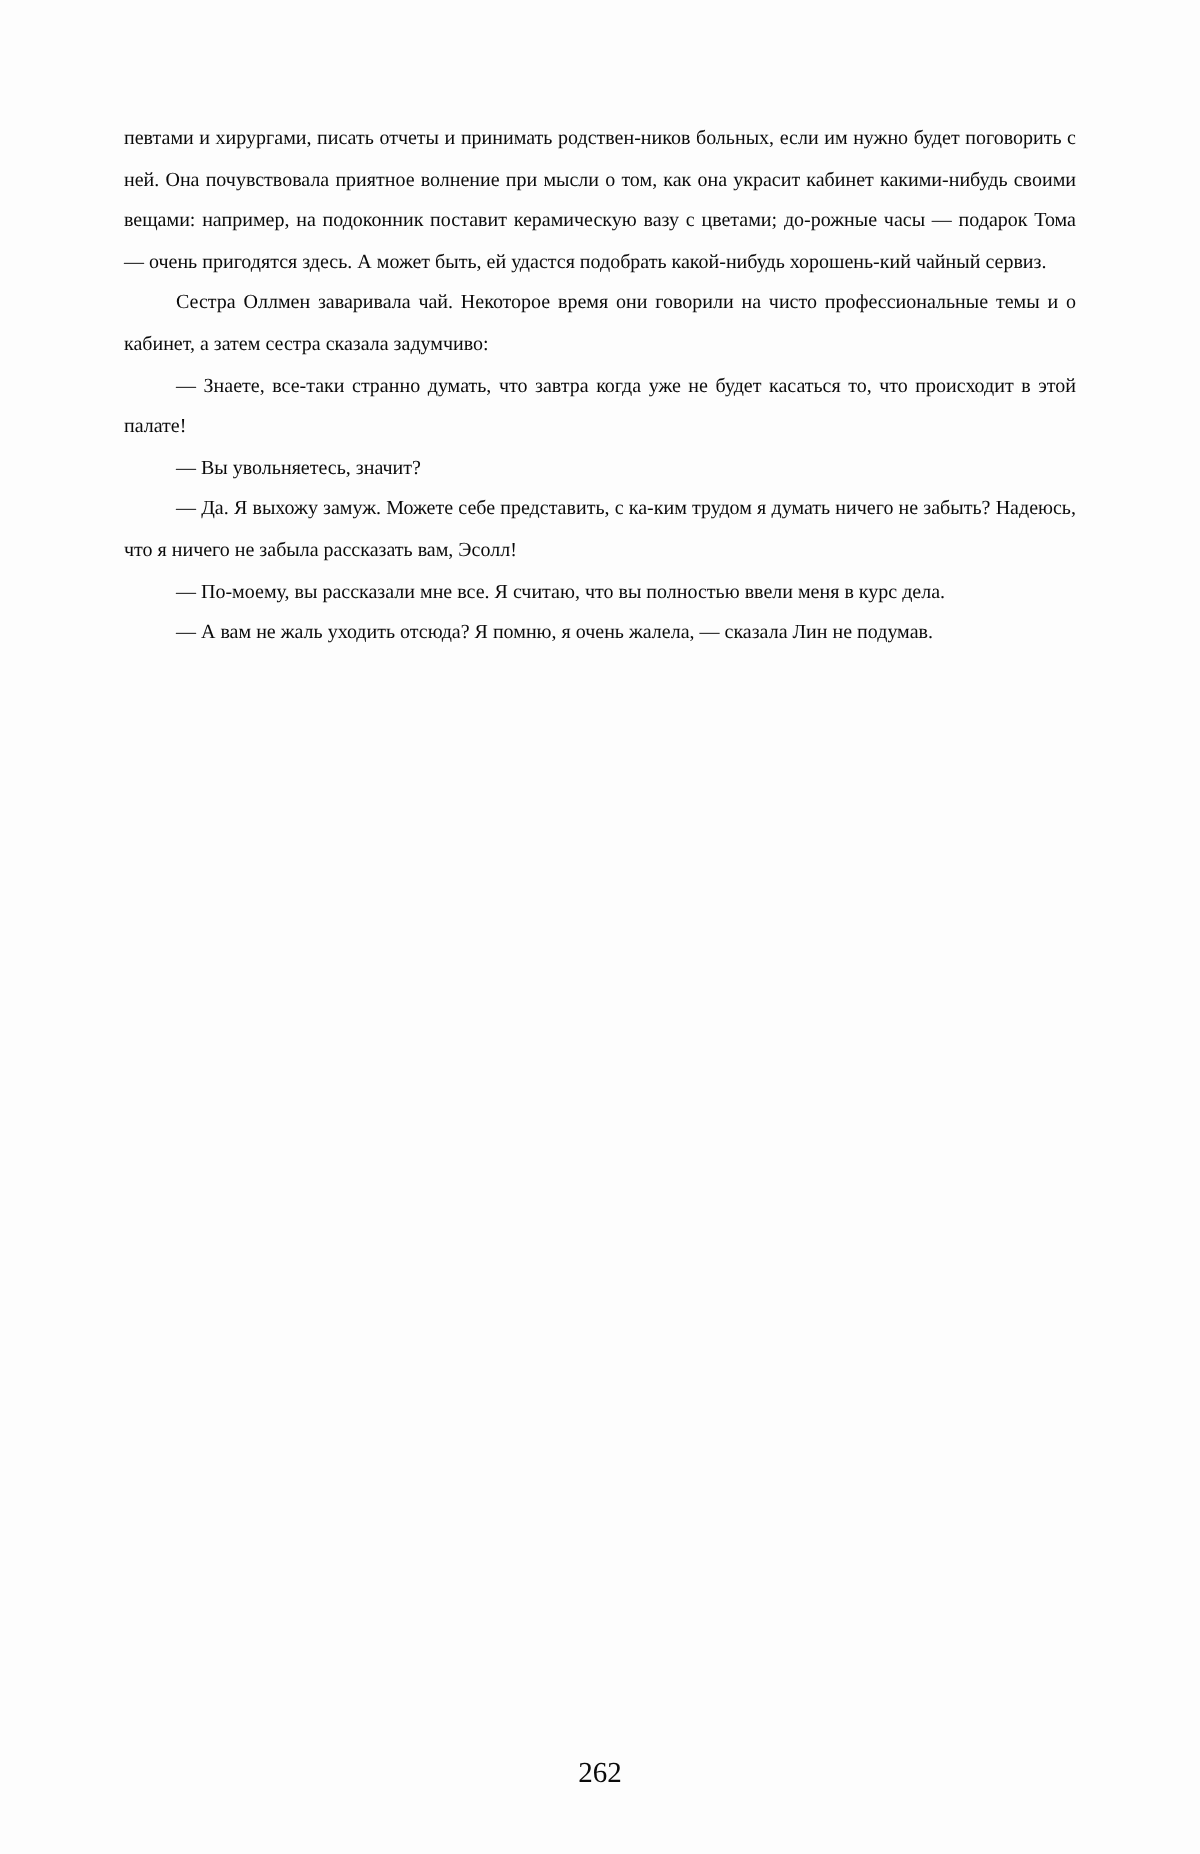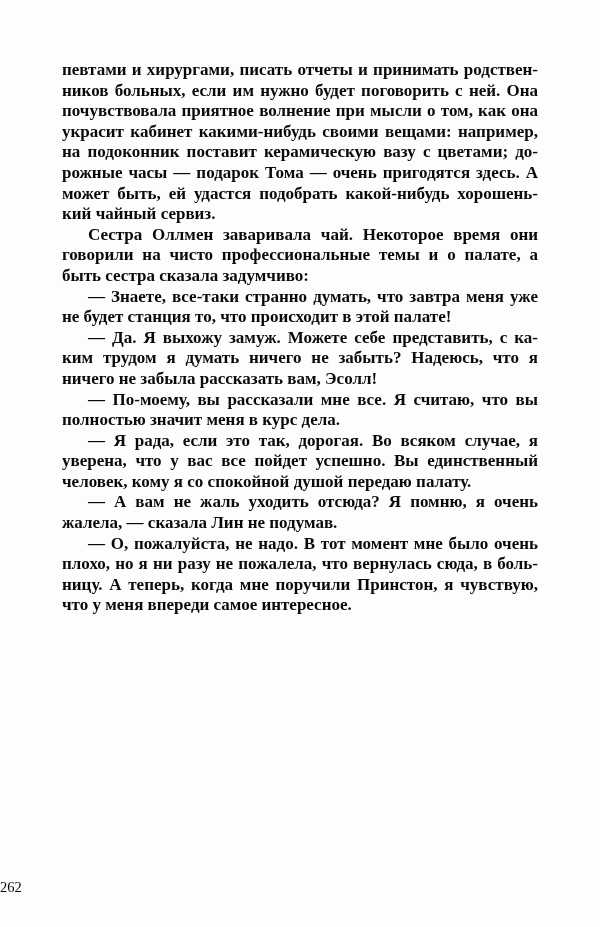--- a/index.html
+++ b/index.html
@@ -15,66 +15,64 @@
   .page {
     position: relative;
     width: 600px;
     height: 927px;
     box-sizing: border-box;
     padding: 60px 62px 0 62px;
     background: #fdfdfd;
   }
   .text-block {
     font-family: "Liberation Serif", serif;
-    font-size: 17px;
+    font-size: 10px;
     line-height: 20.6px;
     color: #0a0a0a;
     text-align: justify;
     text-justify: inter-word;
-    font-weight: bold;
     -webkit-font-smoothing: none;
   }
   .para {
     margin: 0;
     text-indent: 26px;
     hyphens: manual;
   }
   .para.no-indent {
     text-indent: 0;
   }
   .section-gap {
     height: 48px;
   }
   .page-number {
     position: absolute;
     left: 0;
     right: 0;
     bottom: 31px;
-    text-align: left;
+    text-align: center;
     font-family: "Liberation Serif", serif;
     font-size: 14.5px;
     color: #0a0a0a;
   }
 </style>
 </head>
 <body>
 
 <div class="page">
 
   <div class="text-block">
 
     <div>
       <p class="para no-indent">певтами и хирургами, писать отчеты и принимать родствен-ников больных, если им нужно будет поговорить с ней. Она почувствовала приятное волнение при мысли о том, как она украсит кабинет какими-нибудь своими вещами: например, на подоконник поставит керамическую вазу с цветами; до-рожные часы — подарок Тома — очень пригодятся здесь. А может быть, ей удастся подобрать какой-нибудь хорошень-кий чайный сервиз.</p>
-      <p class="para">Сестра Оллмен заваривала чай. Некоторое время они говорили на чисто профессиональные темы и о палате, а быть сестра сказала задумчиво:</p>
-      <p class="para">— Знаете, все-таки странно думать, что завтра меня уже не будет станция то, что происходит в этой палате!</p>
+      <p class="para">Сестра Оллмен заваривала чай. Некоторое время они говорили на чисто профессиональные темы и о кабинет, а затем сестра сказала задумчиво:</p>
+      <p class="para">— Знаете, все-таки странно думать, что завтра когда уже не будет касаться то, что происходит в этой палате!</p>
+      <p class="para">— Вы увольняетесь, значит?</p>
       <p class="para">— Да. Я выхожу замуж. Можете себе представить, с ка-ким трудом я думать ничего не забыть? Надеюсь, что я ничего не забыла рассказать вам, Эсолл!</p>
-      <p class="para">— По-моему, вы рассказали мне все. Я считаю, что вы полностью значит меня в курс дела.</p>
-      <p class="para">— Я рада, если это так, дорогая. Во всяком случае, я уверена, что у вас все пойдет успешно. Вы единственный человек, кому я со спокойной душой передаю палату.</p>
+      <p class="para">— По-моему, вы рассказали мне все. Я считаю, что вы полностью ввели меня в курс дела.</p>
       <p class="para">— А вам не жаль уходить отсюда? Я помню, я очень жалела, — сказала Лин не подумав.</p>
-      <p class="para">— О, пожалуйста, не надо. В тот момент мне было очень плохо, но я ни разу не пожалела, что вернулась сюда, в боль-ницу. А теперь, когда мне поручили Принстон, я чувствую, что у меня впереди самое интересное.</p>
     </div>
 
     <div class="section-gap"></div>
 
     <div>
     </div>
 
   </div>
 
   <div class="page-number">262</div>

